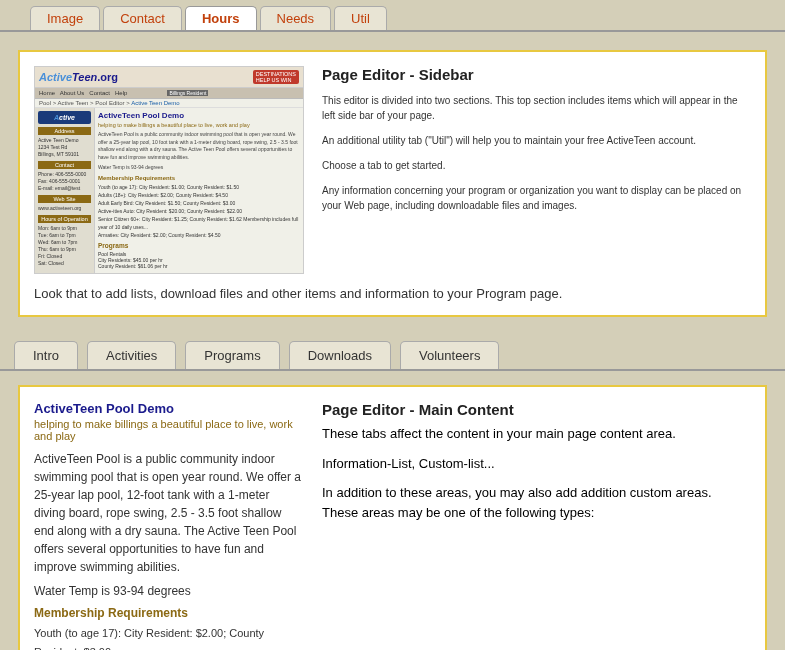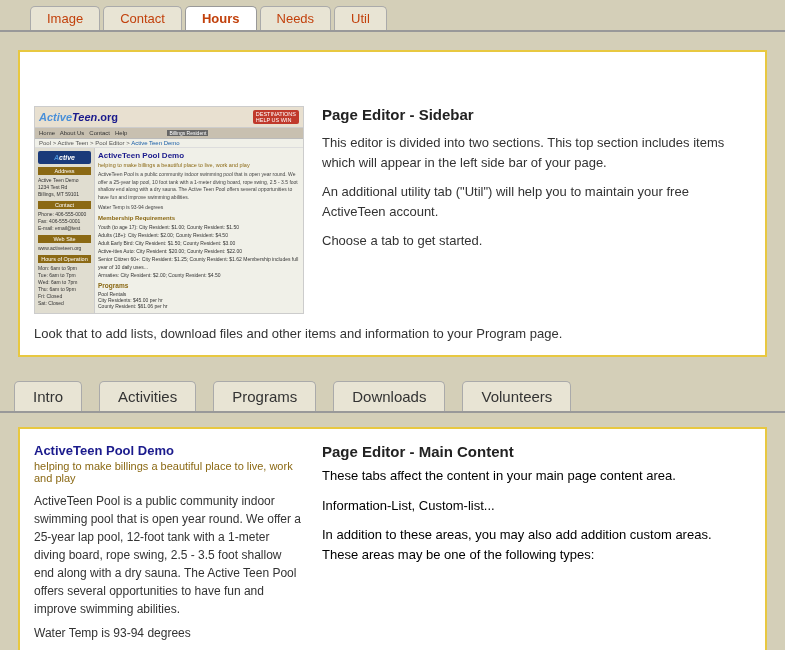--- a/index.html
+++ b/index.html
@@ -51,21 +51,20 @@
       border: 2px solid #e8c840;
       background: #fff;
       padding: 14px;
       display: flex;
       flex-direction: column;
     }
     .preview-inner {
       display: flex;
       flex-direction: row;
       gap: 18px;
-      margin-top: 40px;
     }
 
     
     .mini-screenshot {
       width: 270px;
       min-width: 270px;
       border: 1px solid #ccc;
       background: #f0f0e8;
       font-size: 7px;
       color: #333;
@@ -171,21 +170,21 @@
       flex: 1;
       color: #333;
     }
     .page-editor-desc h3 {
       font-size: 15px;
       margin-bottom: 10px;
       color: #222;
       font-weight: bold;
     }
     .page-editor-desc p {
-      font-size: 13px;
+      font-size: 10px;
       margin-bottom: 10px;
       line-height: 1.5;
     }
 
     .look-below {
       margin-top: 12px;
       font-size: 13px;
       color: #333;
     }
 
@@ -198,23 +197,23 @@
       border-bottom: 2px solid #999;
     }
     .mid-tab {
       display: inline-block;
       padding: 6px 18px;
       background: #e8e4d4;
       border: 1px solid #aaa;
       border-bottom: none;
       border-radius: 5px 5px 0 0;
       cursor: pointer;
-      font-size: 15px;
-      color: #333;
-      margin-right: 17px;
+      font-size: 13px;
+      color: #333;
+      margin-right: 9px;
     }
 
     
     .bottom-area {
       background: #d4cfb8;
       padding: 14px 18px 10px 18px;
     }
     .bottom-preview-box {
       border: 2px solid #e8c840;
       background: #fff;
@@ -330,20 +329,21 @@
             <div class="mini-programs-text">Pool Rentals<br>City Residents: $45.00 per hr<br>County Resident: $61.06 per hr</div>
           </div>
         </div>
       </div>
 
       <div class="page-editor-desc">
         <h3>Page Editor - Sidebar</h3>
         <p>This editor is divided into two sections. This top section includes items which will appear in the left side bar of your page.</p>
         <p>An additional utility tab ("Util") will help you to maintain your free ActiveTeen account.</p>
         <p>Choose a tab to get started.</p>
+        <p>Any information concerning your program or organization you want to display can be placed on your Web page, including downloadable files and images.</p>
       </div>
     </div>
     <div class="look-below">Look that to add lists, download files and other items and information to your Program page.</div>
   </div>
 </div>
 
 <div class="mid-tabs">
   <div class="mid-tab">Intro</div>
   <div class="mid-tab">Activities</div>
   <div class="mid-tab">Programs</div>

